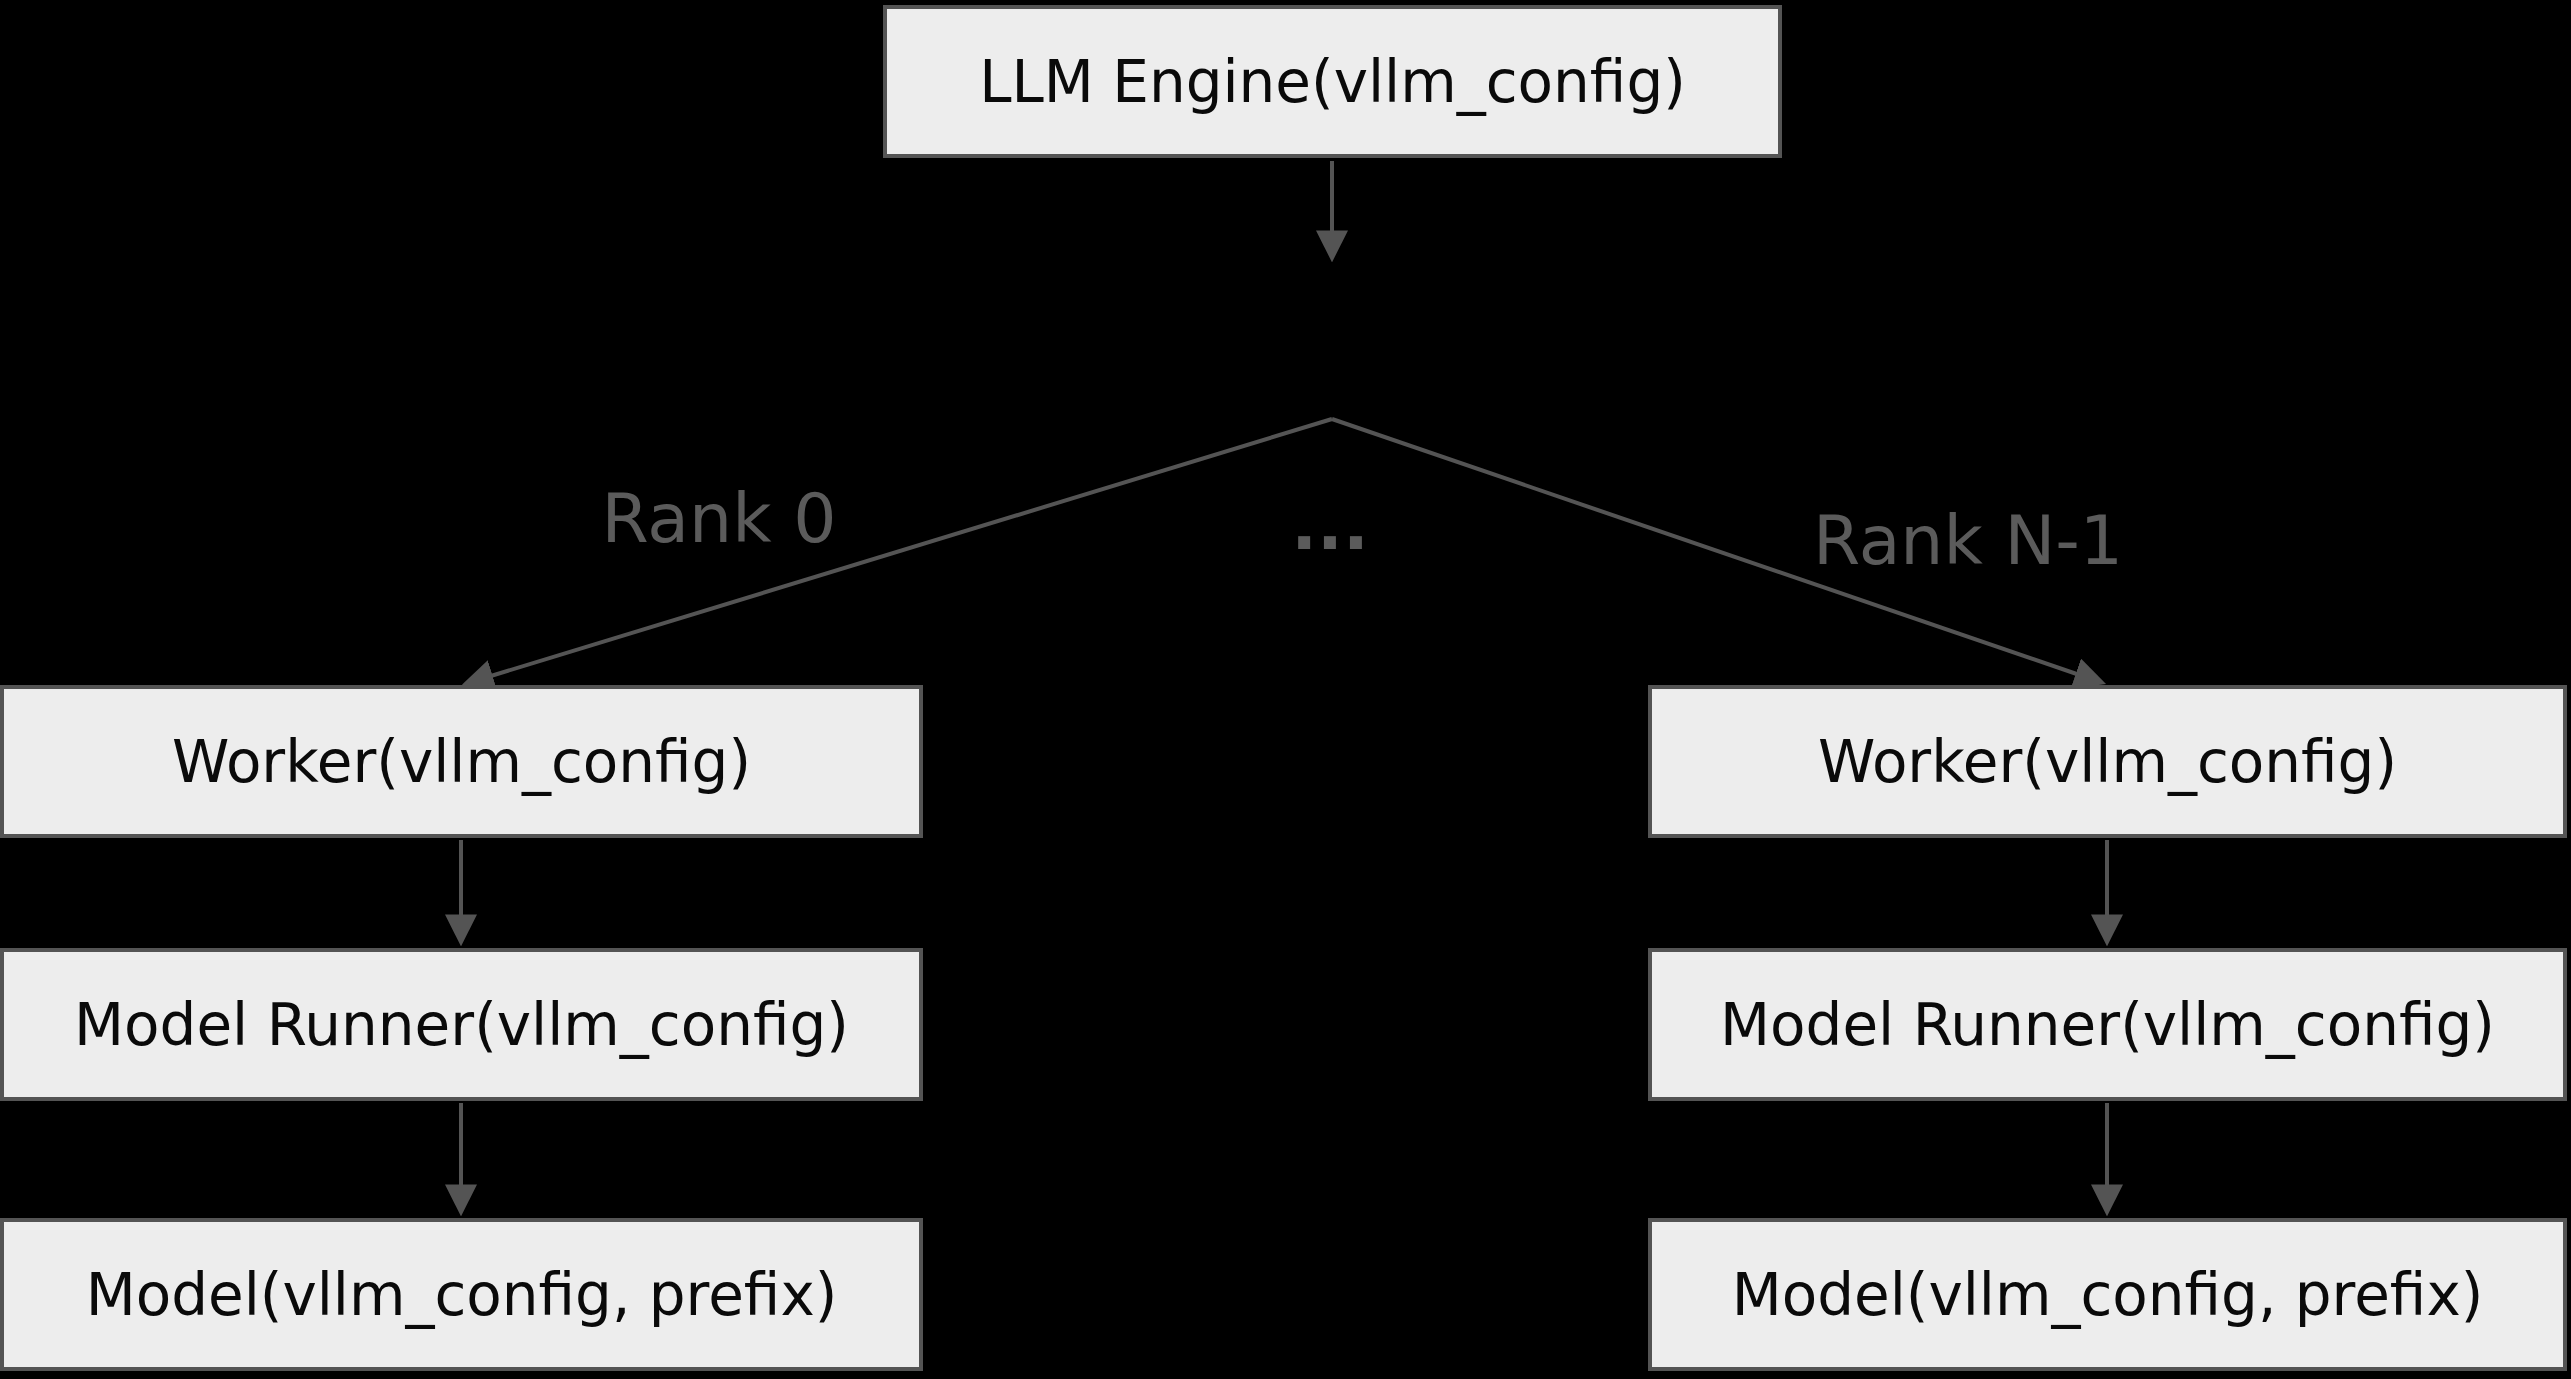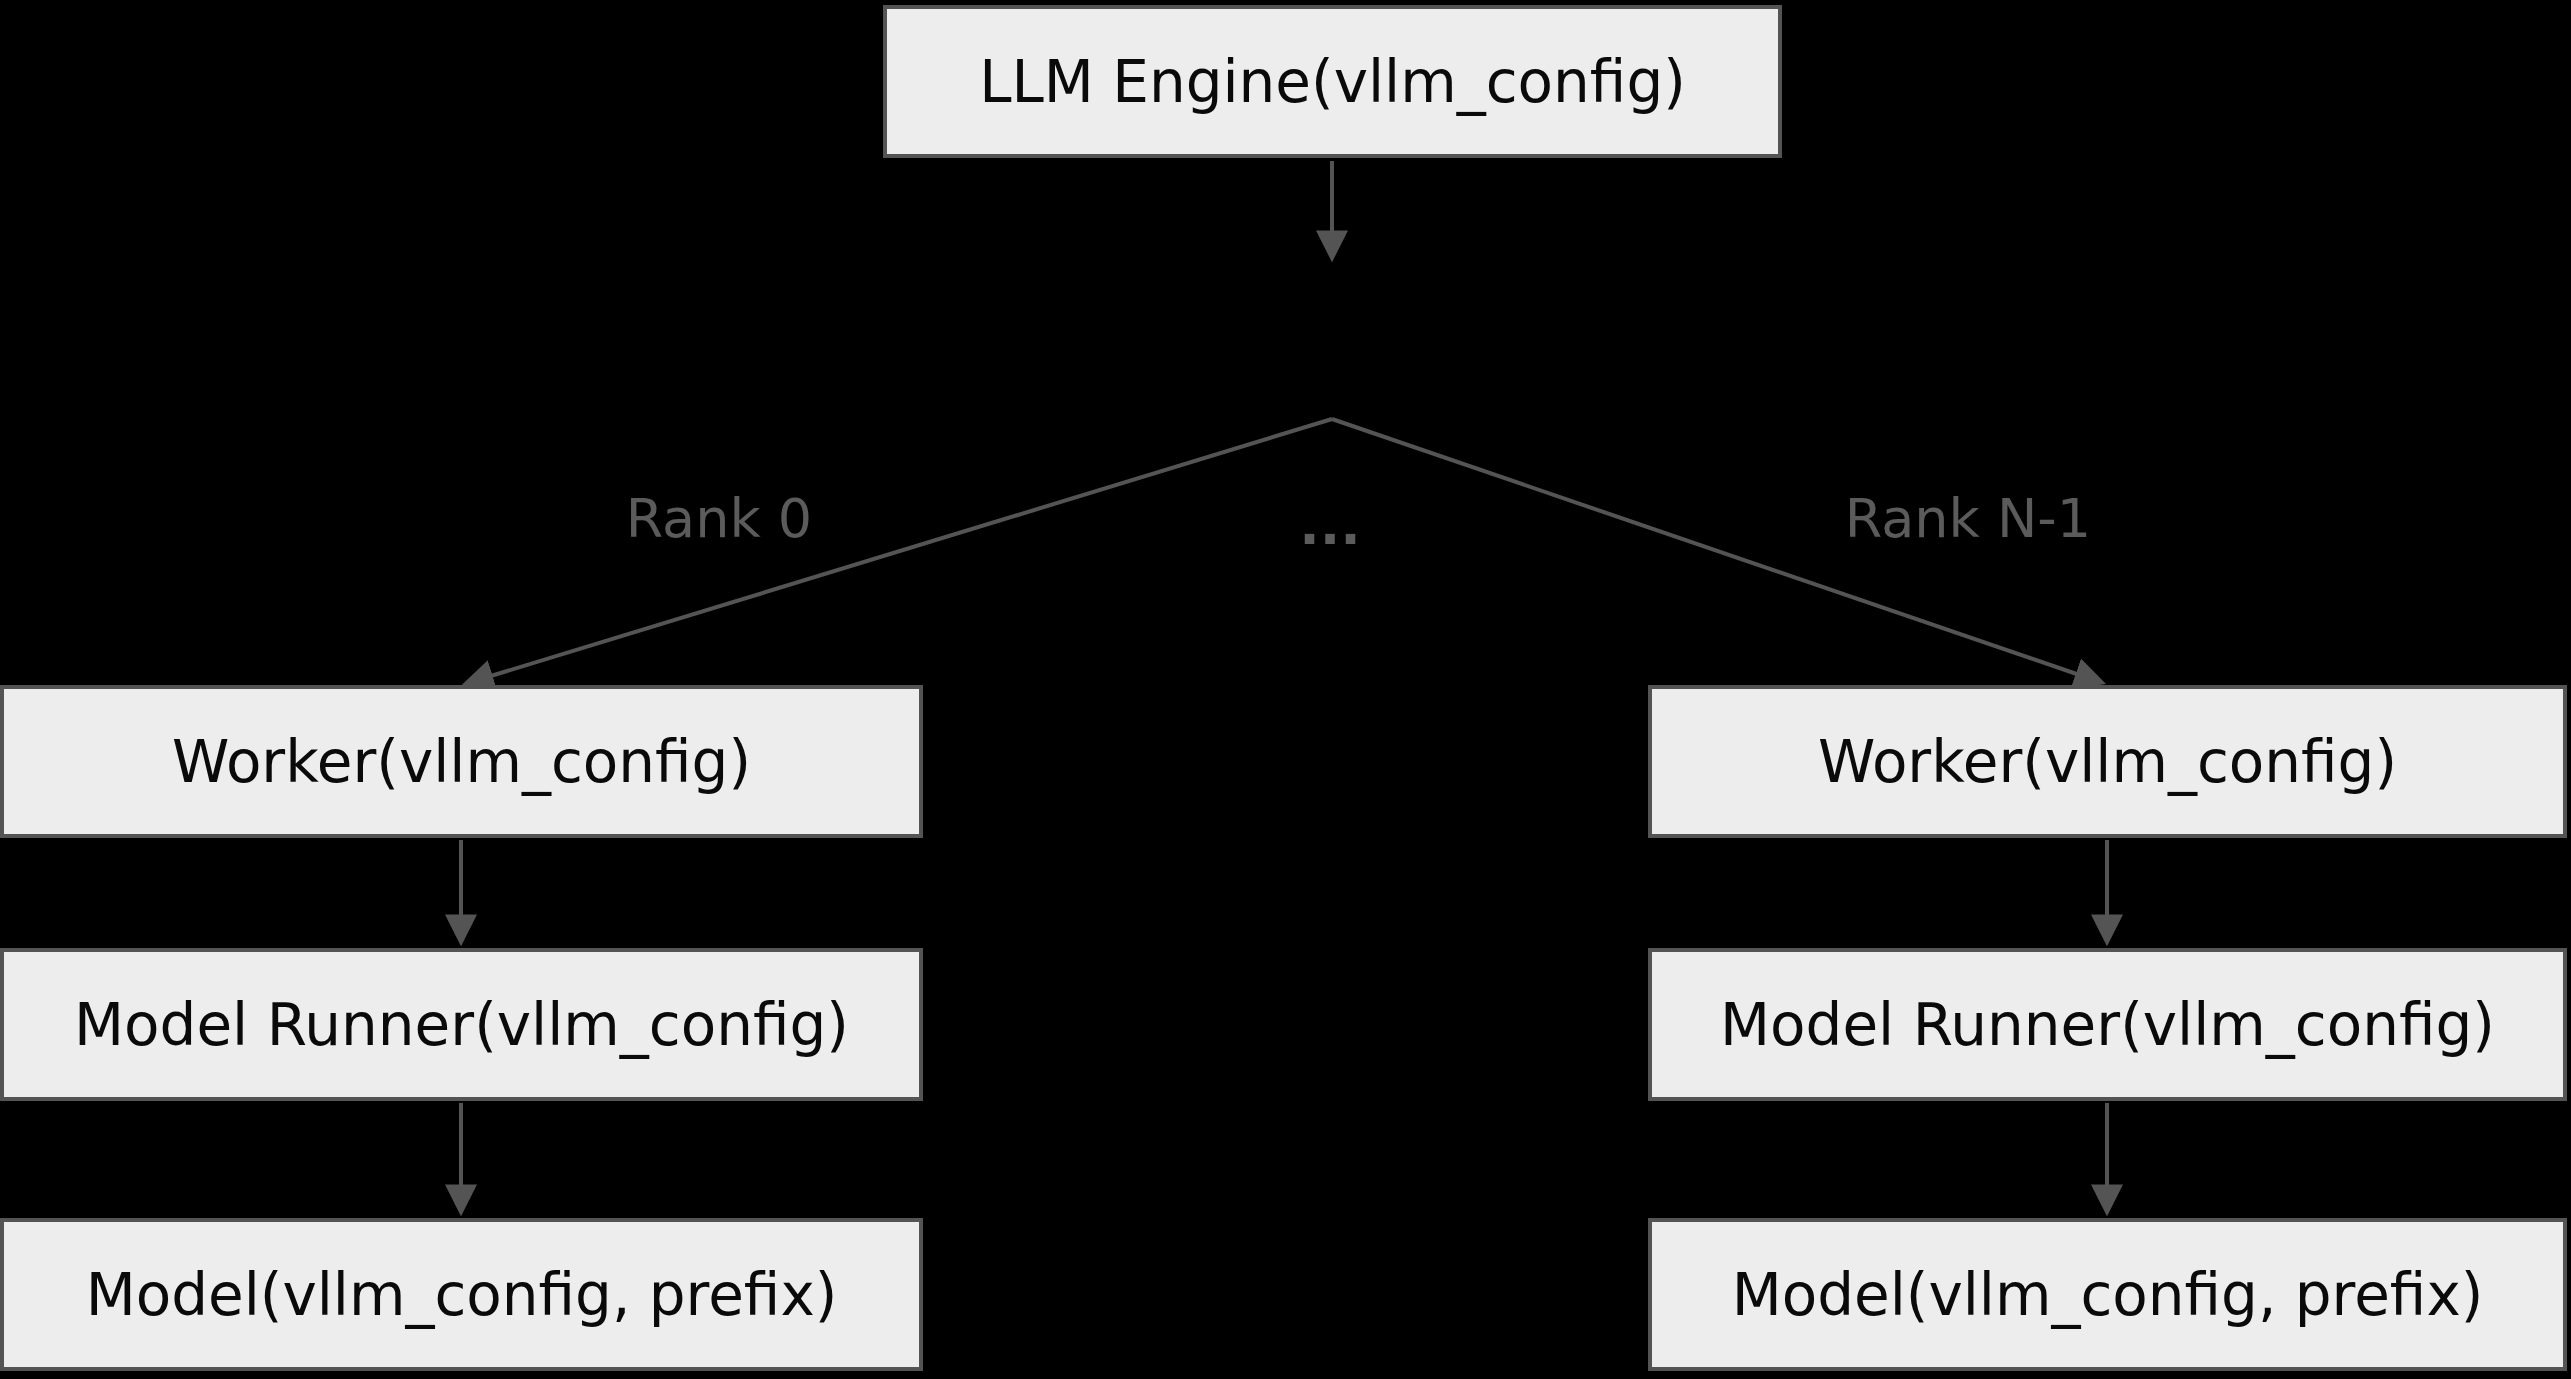--- a/index.html
+++ b/index.html
@@ -47,27 +47,27 @@
   #n-model-runner-0  { left: 0px;    top: 948px;  width: 923px; height: 153px; }
   #n-model-0         { left: 0px;    top: 1218px; width: 923px; height: 153px; }
   #n-worker-n        { left: 1648px; top: 685px;  width: 919px; height: 153px; }
   #n-model-runner-n  { left: 1648px; top: 948px;  width: 919px; height: 153px; }
   #n-model-n         { left: 1648px; top: 1218px; width: 919px; height: 153px; }
 
   .edge-label {
     position: absolute;
     transform: translate(-50%, -50%);
     color: var(--edge-label-color, #5b5b5b);
-    font-size: 54px;
+    font-size: 68px;
     font-weight: 500;
     white-space: nowrap;
   }
   #lbl-rank0    { left: 719px;  top: 518px; }
   #lbl-ellipsis { left: 1330px; top: 525px; font-weight: bold; }
-  #lbl-rankn    { left: 1968px; top: 518px; }
+  #lbl-rankn    { left: 1968px; top: 540px; }
 </style>
 </head>
 <body style="background: rgb(0, 0, 0);">
 
 <div class="canvas" style="--bg: #000000; --node-fill: #ededed; --node-border: #545454; --node-text: #0a0a0a; --edge-color: #545454; --edge-label-color: #5b5b5b;">
 
   <svg class="edges-layer" viewBox="0 0 2571 1379" xmlns="http://www.w3.org/2000/svg">
     <defs>
       <marker id="arrow" viewBox="0 0 10 10" refX="8" refY="5" markerWidth="8" markerHeight="8" orient="auto-start-reverse" markerUnits="strokeWidth">
         <path d="M 0 0 L 10 5 L 0 10 z" style="fill: var(--edge-color, #545454);"></path>

